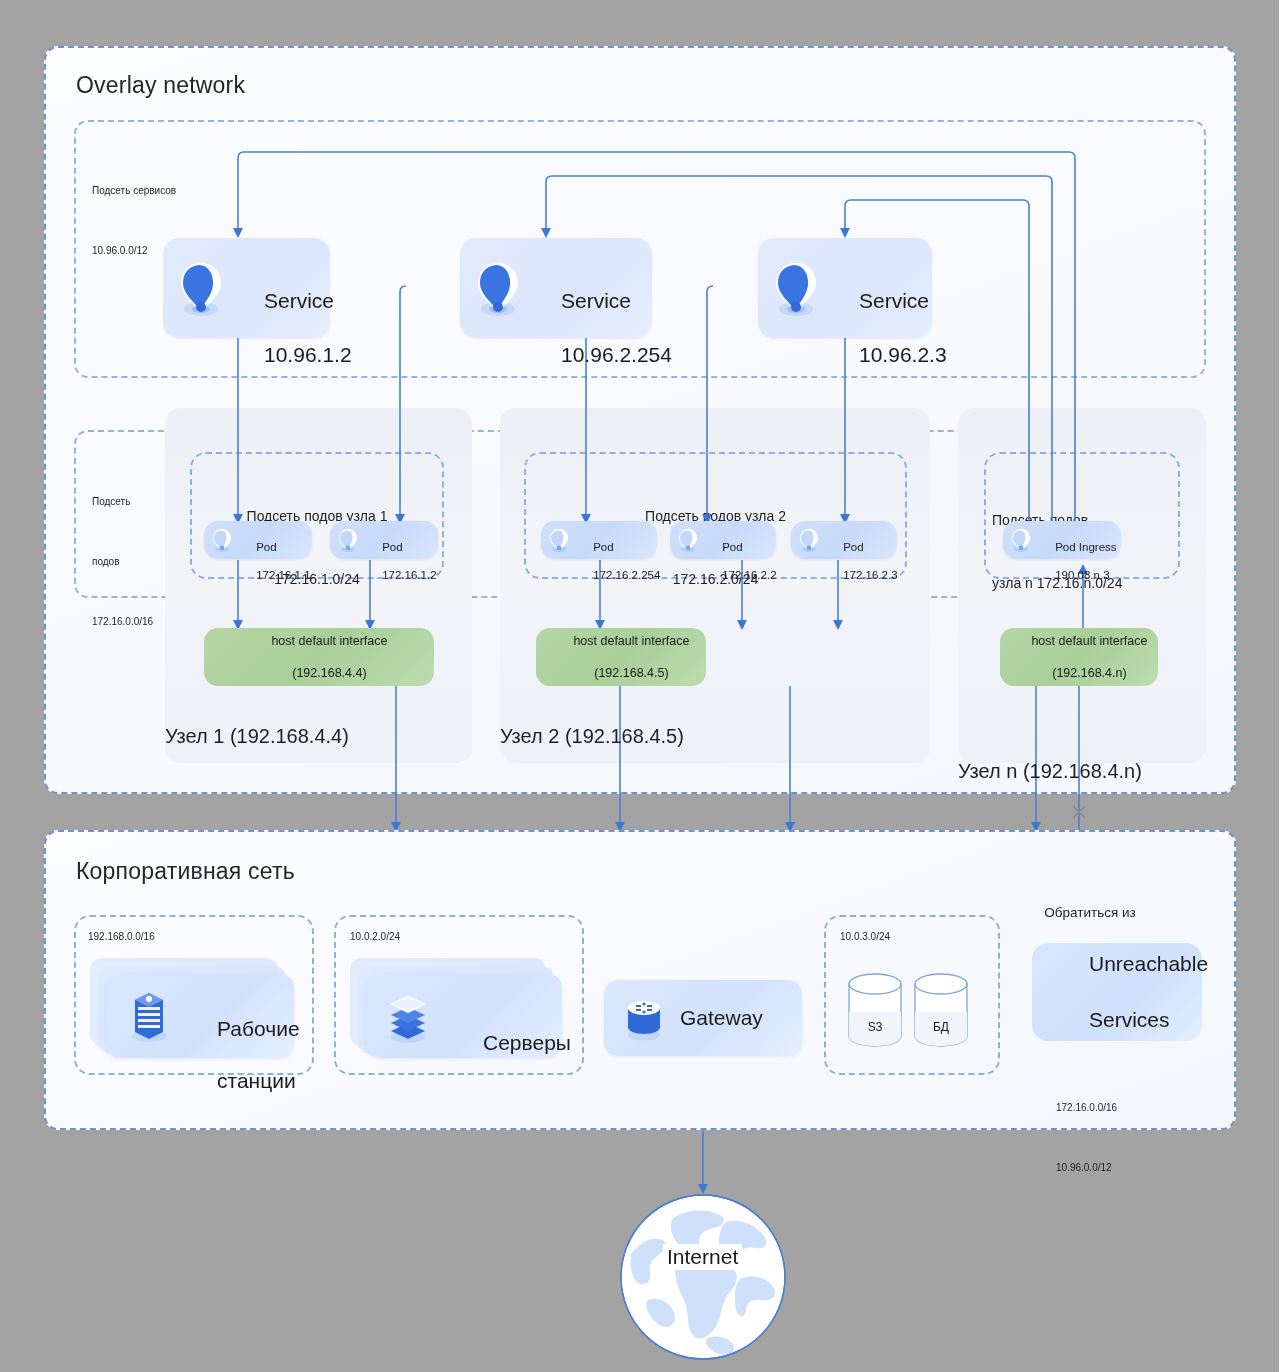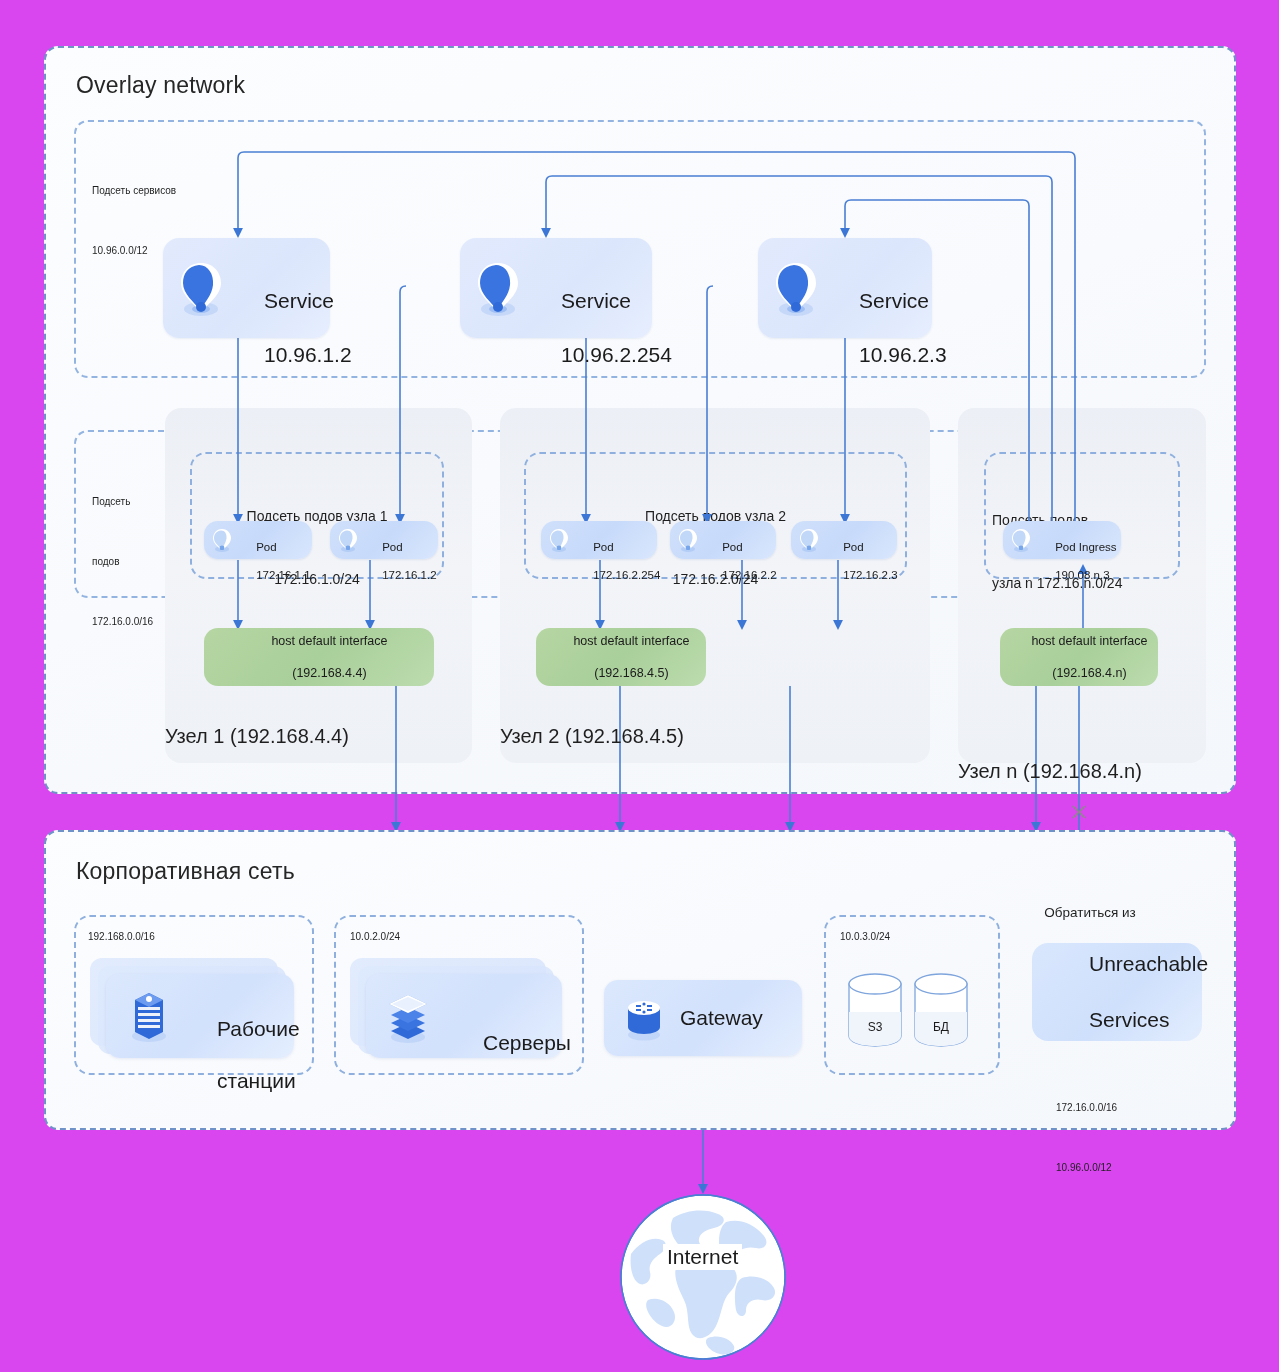--- a/index.html
+++ b/index.html
@@ -6,21 +6,21 @@
   body{
     font-family:"Liberation Sans","DejaVu Sans",sans-serif;
     color:#1f1f1f;
     -webkit-font-smoothing:antialiased;
   }
   #stage{
     position:relative;
     width:1279px;
     height:1372px;
     overflow:hidden;
-    background:#d946ef;
+    background:#a3a3a3;
   }
   .abs{position:absolute;}
 
   
   .outer-dash{
     position:absolute;
     border:2px dashed #6f93c9;
     border-radius:14px;
     background:linear-gradient(160deg,#fcfdff 0%,#f4f7fb 100%);
     box-sizing:border-box;

